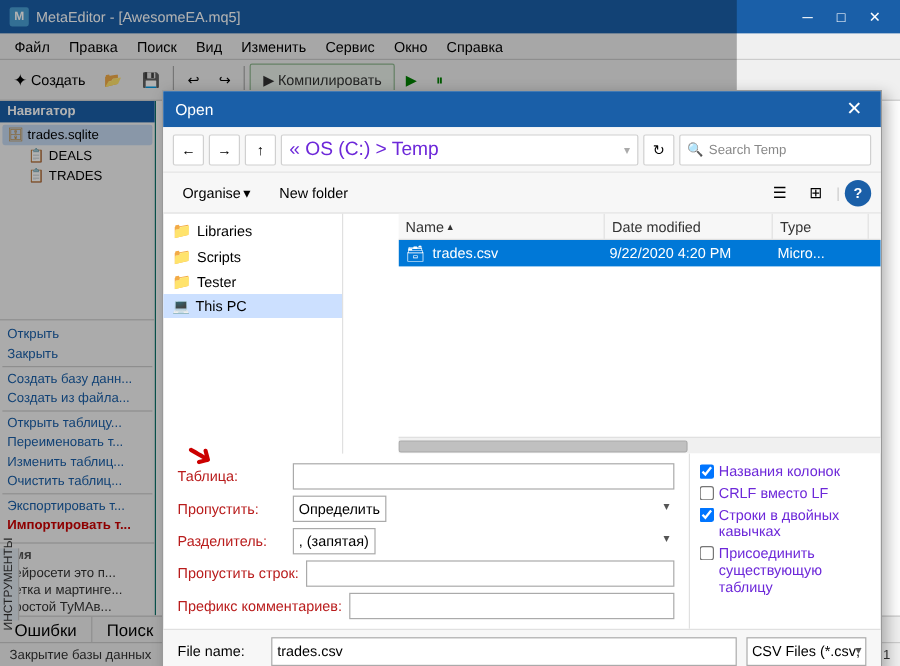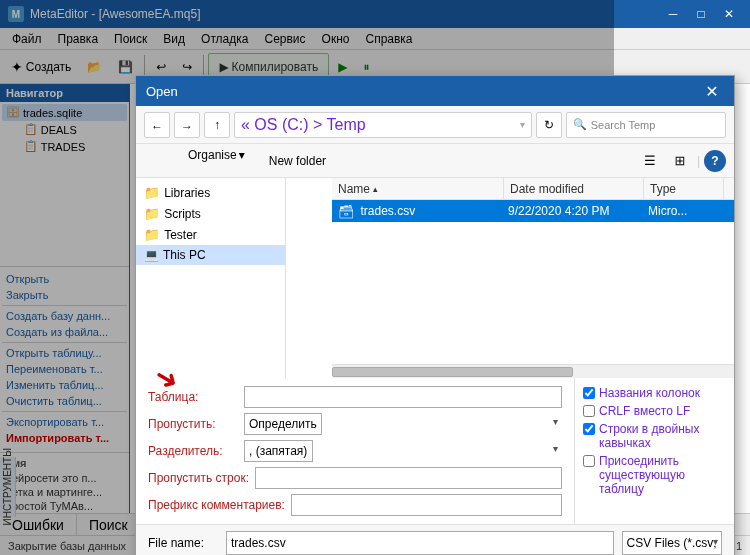--- a/index.html
+++ b/index.html
@@ -63,21 +63,21 @@
     .dialog-nav-btn:disabled { opacity: 0.4; cursor: default; }
     .breadcrumb-bar { flex: 1; height: 26px; background: white; border: 1px solid #d0d0d0; display: flex; align-items: center; padding: 0 6px; border-radius: 2px; }
     .breadcrumb-text { font-size: 16px; color: #6d28d9; }
     .dialog-refresh-btn { width: 26px; height: 26px; background: white; border: 1px solid #d0d0d0; cursor: pointer; display: flex; align-items: center; justify-content: center; border-radius: 2px; }
     .search-box { width: 160px; height: 26px; background: white; border: 1px solid #d0d0d0; display: flex; align-items: center; padding: 0 6px; border-radius: 2px; }
     .search-icon-small { color: #888; font-size: 11px; margin-right: 4px; }
     .search-placeholder { color: #888; font-size: 11px; }
 
     
     .dialog-action-bar { height: 34px; background: #f7f7f7; border-bottom: 1px solid #e0e0e0; display: flex; align-items: center; padding: 0 8px; gap: 8px; }
-    .organise-btn { height: 26px; padding: 0 8px; background: transparent; border: none; cursor: pointer; font-size: 12px; display: flex; gap: 2px; margin-left: 36px; }
+    .organise-btn { height: 26px; padding: 0 8px; background: transparent; border: none; cursor: pointer; font-size: 12px; display: flex; align-items: center; gap: 2px; }
     .new-folder-btn { height: 26px; padding: 0 8px; background: transparent; border: none; cursor: pointer; font-size: 12px; }
     .view-btns { margin-left: auto; display: flex; align-items: center; gap: 4px; }
     .view-btn { width: 26px; height: 26px; background: transparent; border: none; cursor: pointer; display: flex; align-items: center; justify-content: center; font-size: 13px; }
     .help-btn { width: 22px; height: 22px; background: #1a5fa8; color: white; border: none; border-radius: 50%; cursor: pointer; font-size: 12px; font-weight: bold; display: flex; align-items: center; justify-content: center; }
 
     
     .dialog-content { display: flex; flex: 1; min-height: 200px; }
 
     
     .folder-panel { width: 150px; border-right: 1px solid #e0e0e0; overflow-y: auto; padding: 4px 0; }
@@ -160,21 +160,21 @@
       <button class="title-btn">□</button>
       <button class="title-btn">✕</button>
     </div>
   </div>
 
   <div class="menu-bar">
     <span class="menu-item">Файл</span>
     <span class="menu-item">Правка</span>
     <span class="menu-item">Поиск</span>
     <span class="menu-item">Вид</span>
-    <span class="menu-item">Отладка</span>
+    <span class="menu-item">Изменить</span>
     <span class="menu-item">Сервис</span>
     <span class="menu-item">Окно</span>
     <span class="menu-item">Справка</span>
   </div>
 
   <div class="toolbar">
     <button class="toolbar-btn">
       <span style="font-size:14px;">✦</span>
       <span>Создать</span>
     </button>

